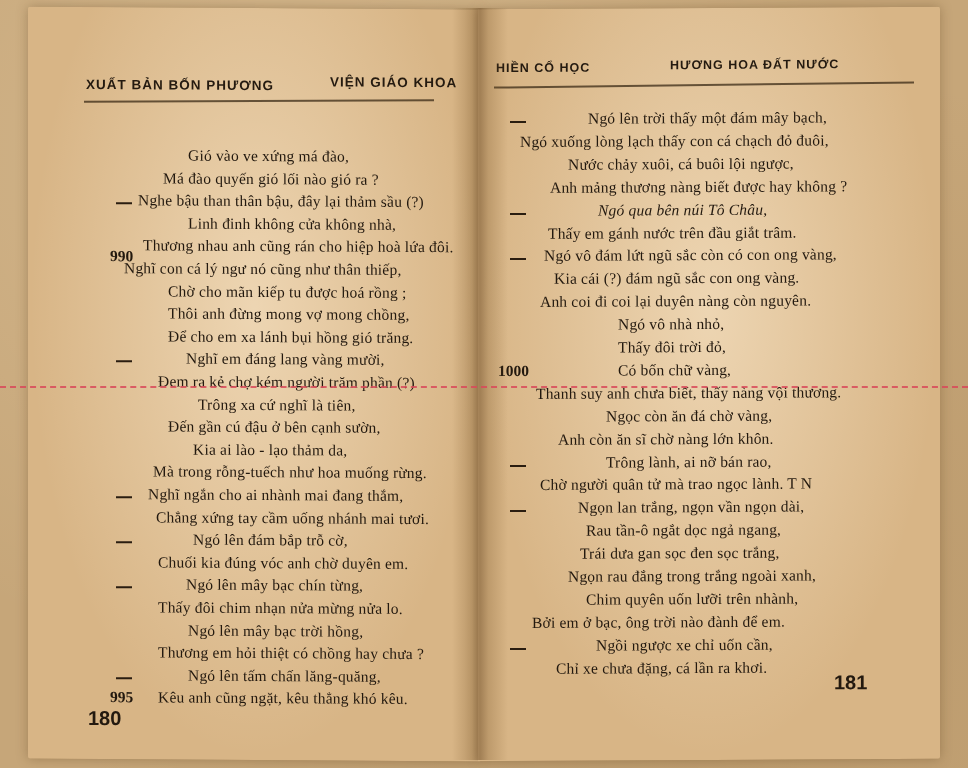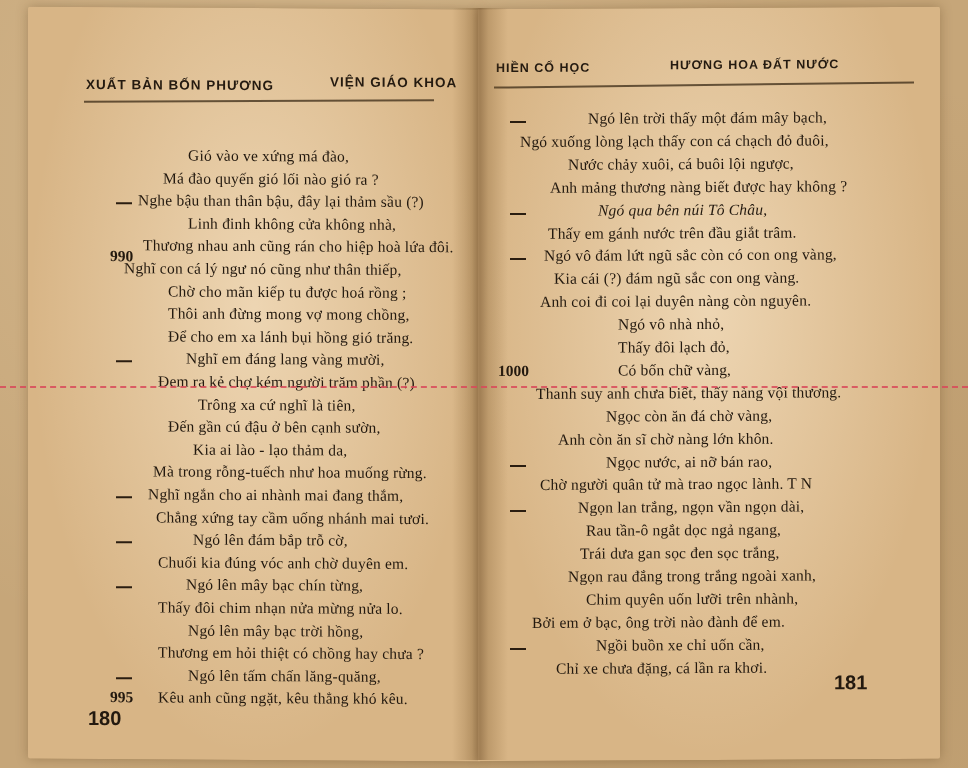--- a/index.html
+++ b/index.html
@@ -215,36 +215,36 @@
             <div class="line" style="left: 90px; top: 146.8px;">Nước chảy xuôi, cá buôi lội ngược,</div>
             <div class="line" style="left: 72px; top: 169.7px;">Anh mảng thương nàng biết được hay không ?</div>
             <div class="line" style="left: 120px; top: 192.6px; font-style: italic;">Ngó qua bên núi Tô Châu,</div>
             <div class="dash" style="left: 32px; top: 203.6px;"></div>
             <div class="line" style="left: 70px; top: 215.5px;">Thấy em gánh nước trên đầu giắt trâm.</div>
             <div class="line" style="left: 66px; top: 238.4px;">Ngó vô đám lứt ngũ sắc còn  có con ong vàng,</div>
             <div class="dash" style="left: 32px; top: 249.4px;"></div>
             <div class="line" style="left: 76px; top: 261.3px;">Kia cái (?) đám ngũ sắc con  ong vàng.</div>
             <div class="line" style="left: 62px; top: 284.2px;">Anh coi đi coi lại duyên nàng còn nguyên.</div>
             <div class="line" style="left: 140px; top: 307.1px;">Ngó vô nhà nhỏ,</div>
-            <div class="line" style="left: 140px; top: 330px;">Thấy đôi lạch đỏ,</div>
+            <div class="line" style="left: 140px; top: 330px;">Thấy đôi trời đỏ,</div>
             <div class="line" style="left: 140px; top: 352.9px;">Có bốn chữ vàng,</div>
             <div class="line" style="left: 58px; top: 375.8px;">Thanh suy anh chưa biết, thấy nàng vội thương.</div>
             <div class="line" style="left: 128px; top: 398.7px;">Ngọc còn  ăn đá chờ vàng,</div>
             <div class="line" style="left: 80px; top: 421.6px;">Anh còn ăn sĩ chờ nàng lớn khôn.</div>
-            <div class="line" style="left: 128px; top: 444.5px;">Ngọc nước, ai nỡ bán rao,</div>
+            <div class="line" style="left: 128px; top: 444.5px;">Trông lành, ai nỡ bán rao,</div>
             <div class="dash" style="left: 32px; top: 455.5px;"></div>
             <div class="line" style="left: 62px; top: 467.4px;">Chờ người quân tử mà trao ngọc lành. T N</div>
             <div class="line" style="left: 100px; top: 490.3px;">Ngọn lan trắng, ngọn vần ngọn dài,</div>
             <div class="dash" style="left: 32px; top: 501.3px;"></div>
             <div class="line" style="left: 108px; top: 513.2px;">Rau tần-ô ngắt dọc ngả ngang,</div>
             <div class="line" style="left: 102px; top: 536.1px;">Trái dưa gan sọc đen sọc trắng,</div>
             <div class="line" style="left: 90px; top: 559px;">Ngọn rau đắng trong trắng ngoài xanh,</div>
             <div class="line" style="left: 108px; top: 581.9px;">Chim quyên uốn lưỡi trên nhành,</div>
             <div class="line" style="left: 54px; top: 604.8px;">Bởi  em ở bạc, ông trời nào đành để em.</div>
-            <div class="line" style="left: 118px; top: 627.7px;">Ngồi buồn xe chỉ uốn cần,</div>
+            <div class="line" style="left: 118px; top: 627.7px;">Ngồi ngược xe chỉ uốn cần,</div>
             <div class="dash" style="left: 32px; top: 638.7px;"></div>
             <div class="line" style="left: 78px; top: 650.6px;">Chỉ xe chưa đặng, cá lần ra khơi.</div>
             <div class="numlabel" style="left: 20px; top: 352.9px;">1000</div>
           </div>
 
         <div class="folio" style="left:356px; top:664px;">181</div>
       </div>
     </div>
 
     <div class="gutter"></div>

